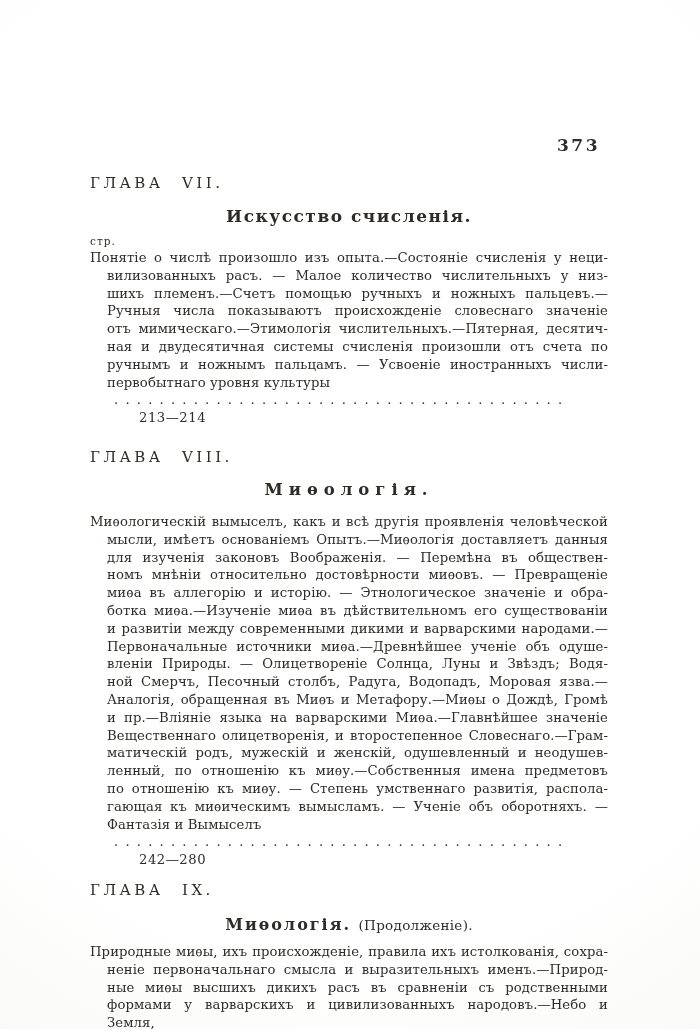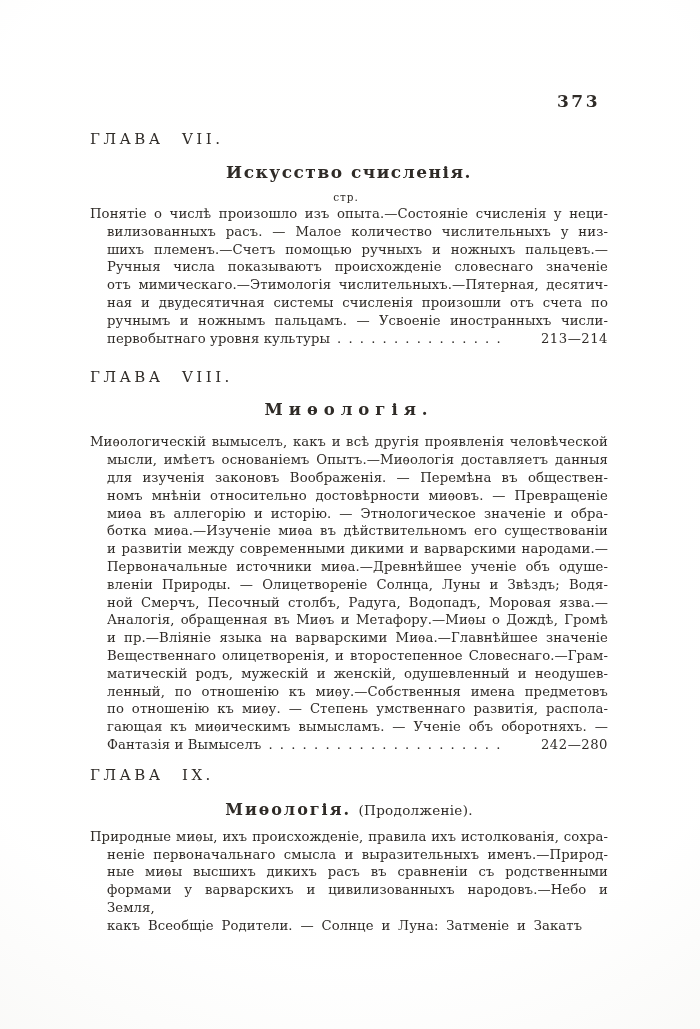--- a/index.html
+++ b/index.html
@@ -15,40 +15,41 @@
     overflow: hidden;
   }
   .page-number {
     text-align: right;
     font-size: 17px;
     font-weight: bold;
     letter-spacing: 2.5px;
     line-height: 18px;
     height: 18px;
     margin-right: 8px;
+    margin-top: 44px;
   }
   .ch-heading {
     font-size: 15px;
     letter-spacing: 3.5px;
     word-spacing: 10px;
     line-height: 16px;
     white-space: nowrap;
   }
   .ch-title {
     text-align: center;
     font-weight: bold;
     font-size: 17px;
     letter-spacing: 1.5px;
     line-height: 19px;
     white-space: nowrap;
   }
   #ch7-heading { margin-top: 21px; }
   #ch7-title   { margin-top: 16px; }
   .col-label {
-    text-align: center;
+    text-align: left;
     font-size: 10.5px;
     letter-spacing: 1px;
     line-height: 11px;
     margin-top: 10px;
     margin-right: 6px;
   }
   .entry {
     font-size: 13.2px;
     line-height: 17.8px;
     letter-spacing: 0.1px;
@@ -61,20 +62,21 @@
   }
   .entry .line:first-child { margin-left: 0; }
   .entry.continued .line:last-child {
     text-align-last: left;
     word-spacing: 3.5px;
   }
   .tail {
     display: flex;
     align-items: flex-start;
     margin-left: 17px;
+    flex-direction: column;
   }
   .tail .tail-text { white-space: nowrap; }
   .tail .leader {
     flex: 1;
     overflow: hidden;
     white-space: nowrap;
     letter-spacing: 1.5px;
     margin: 0 3px 0 7px;
   }
   .tail .pg { white-space: nowrap; letter-spacing: 0.5px; margin-left: 32px; }

